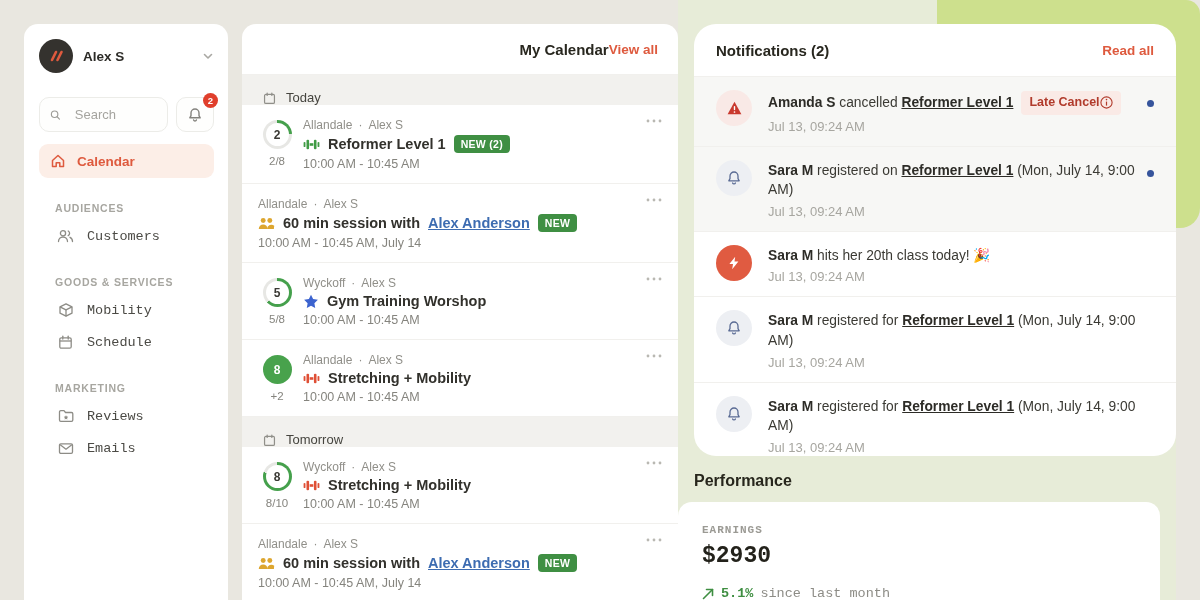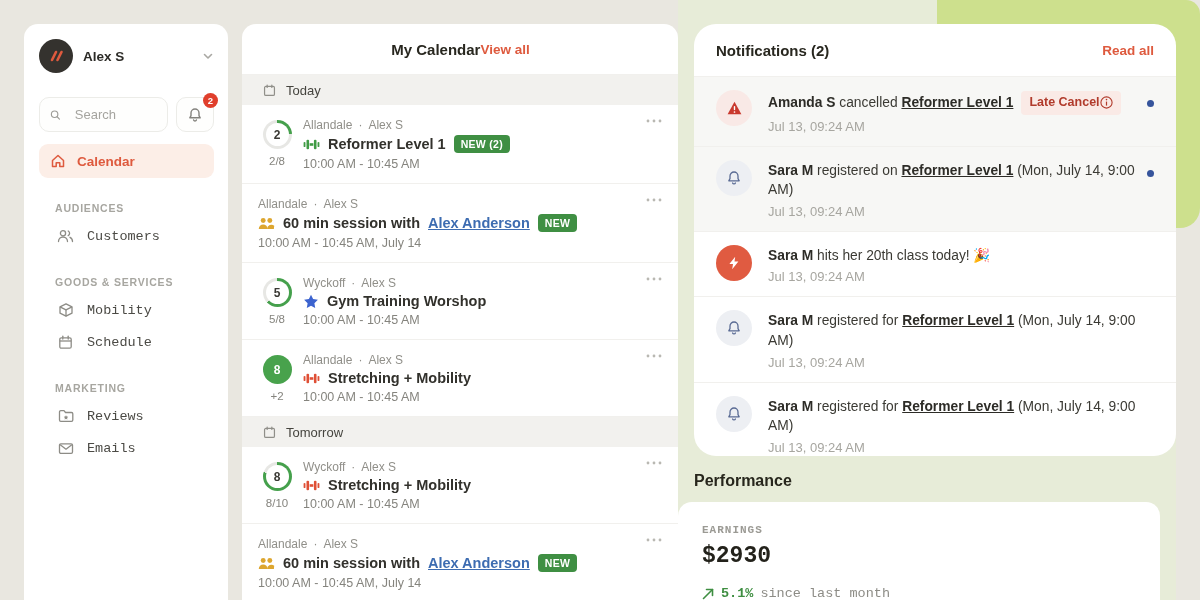--- a/index.html
+++ b/index.html
@@ -29,24 +29,24 @@
   .bell-btn { position:relative; width:38px; height:35px; border:1px solid #ececE8; border-radius:10px; background:#fefefd; display:flex; align-items:center; justify-content:center; color:#84837e; cursor:pointer; }
   .bell-badge { position:absolute; top:-5px; right:-5px; min-width:15px; height:15px; border-radius:8px; background:#e03f2c; color:#fff; font-size:9.5px; font-weight:700; display:flex; align-items:center; justify-content:center; padding:0 3px; }
   .nav-dashboard { display:flex; align-items:center; gap:11px; margin:12px 14px 0 15px; height:34px; border-radius:9px; background:#fceee7; color:#de5a3e; font-size:13.5px; font-weight:600; padding:0 11px; cursor:pointer; }
   .side-section { margin:24px 0 0 0;padding-left:16px; }
   .side-label { font-size:10.5px; letter-spacing:.8px; font-weight:700; color:#a7a6a0; padding:0 15px; margin-bottom:6px; }
   .side-item { display:flex; align-items:center; gap:13px; height:32px; padding:0 15px 0 17px; font-size:13.5px; color:#4b4a45; cursor:pointer;font-family:Liberation Mono, monospace; }
   .side-item .sicon { color:#8d8c86; display:flex; width:17px; justify-content:center; }
 
   
   #calendar { left:242px; top:24px; width:436px; height:576px; border-radius:14px 14px 0 0; overflow:hidden; }
-  .cal-header { height:51px; display:flex; align-items:center; justify-content:center; padding:0 20px 0 21px; border-bottom:1px solid #f1f0ed; }
+  .cal-header { height:51px; display:flex; align-items:center; justify-content:flex-end; padding:0 20px 0 21px; border-bottom:1px solid #f1f0ed; }
   .cal-title { font-size:15px; font-weight:700; color:#28271f; }
   .link-accent { font-size:13.5px; font-weight:600; color:#de5a3e; cursor:pointer; }
-  .day-header { height:30px; background:#f2f1ee; display:flex; align-items:center; gap:10px; padding:0 21px; font-size:13px; color:#45443e; }
+  .day-header { height:30px; background:#f2f1ee; display:flex; align-items:flex-end; gap:10px; padding:0 21px; font-size:13px; color:#45443e; }
   .day-header .dicon { color:#908f89; display:flex; }
   .event { position:relative; display:flex; padding:13px 40px 12px 16px; border-bottom:1px solid #f1f0ed; cursor:pointer; background:#fff; }
   .ev-left { width:38px; flex:none; display:flex; flex-direction:column; align-items:center; margin-right:7px; padding-top:2px; }
   .cap { width:29px; height:29px; border-radius:50%; position:relative; background:#e7e7e4; flex:none; }
   .cap .inner { position:absolute; inset:3px; background:#fff; border-radius:50%; display:flex; align-items:center; justify-content:center; font-size:12px; font-weight:700; color:#3a3934; }
   .cap.solid { background:#48a24c !important; }
   .cap.solid .inner { background:transparent; color:#fff; }
   .frac { margin-top:6px; font-size:11.5px; color:#85847e; }
   .ev-main { flex:1; min-width:0; }
   .ev-meta { font-size:12px; color:#908f89; display:flex; gap:6px; align-items:center; }

